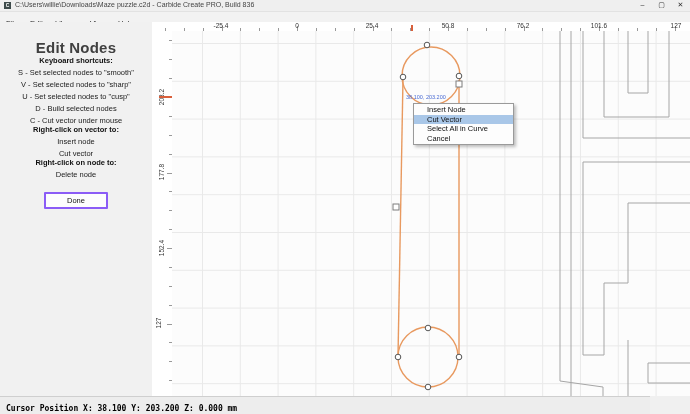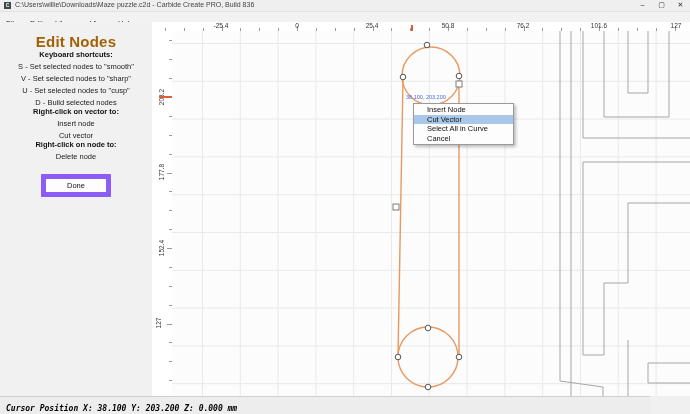--- a/index.html
+++ b/index.html
@@ -10,25 +10,25 @@
   .app-icon{position:absolute;left:4px;top:2px;width:7px;height:7px;background:#3d4a4a;color:#fff;
             font-size:5px;line-height:7px;text-align:center;font-weight:bold;}
   .title-text{position:absolute;left:15px;top:1px;font-size:7px;color:#444;white-space:nowrap;}
   .win-controls{position:absolute;right:0;top:0;height:11px;display:flex;}
   .win-btn{width:19px;height:11px;font-size:7px;line-height:10px;text-align:center;color:#333;}
   
   .menubar{position:absolute;left:0;top:12px;width:690px;height:10px;background:#f2f2f2;}
   .mitem{display:inline-block;padding:0 6px;font-size:7.5px;line-height:10px;color:#222;}
   
   .panel{position:absolute;left:0;top:22px;width:152px;height:374px;background:#f1f1f1;border-right:1px solid #cfcfcf;}
-  .panel-title{margin-top:11px;text-align:center;font-size:15px;font-weight:bold;color:#a16207;letter-spacing:0.2px;}
+  .panel-title{margin-top:17px;text-align:center;font-size:15px;font-weight:bold;color:#404040;letter-spacing:0.2px;}
   .sec-head{text-align:center;font-size:7.5px;font-weight:bold;color:#111;}
   .sec-line{margin-top:3px;text-align:center;font-size:7.5px;color:#222;}
   .done-btn{display:block;margin:13px auto 0;padding:2px 21px;font-size:7.5px;color:#111;
-            background:#fdfdfd;border:5px solid #8b5cf6;border-radius:1px;}
+            background:#fdfdfd;border:2px solid #8b5cf6;border-radius:1px;}
   
   .ruler-top{position:absolute;left:152px;top:22px;width:538px;height:9px;background:#ffffff;border-bottom:1px solid #cfcfcf;}
   .ruler-left{position:absolute;left:152px;top:31px;width:20px;height:365px;background:#ffffff;border-right:1px solid #cfcfcf;}
   .rt-label{position:absolute;top:0;transform:translateX(-50%);font-size:6.5px;color:#333;}
   .rt-tick{position:absolute;bottom:0;width:1px;background:#999;}
   .rl-label{position:absolute;left:1px;transform:translateY(-50%) rotate(-90deg);font-size:6.5px;color:#333;white-space:nowrap;}
   .rl-tick{position:absolute;right:0;height:1px;background:#999;}
   .marker-x{position:absolute;bottom:0;width:2px;height:6px;}
   .marker-y{position:absolute;right:0;width:13px;height:2px;}
   
@@ -38,21 +38,21 @@
       linear-gradient(to bottom,#e9e9e9 1px,transparent 1px);
     background-size:37.8px 37.8px,37.8px 37.8px;
     background-position:30px 0,0 12px;}
   .canvas svg{position:absolute;left:0;top:0;}
   .coord-label{position:absolute;font-size:5.5px;color:#4a6bd4;white-space:nowrap;}
   
   .ctx-menu{position:absolute;width:99px;background:#fdfdfd;border:1px solid #9a9a9a;
             box-shadow:2px 2px 3px rgba(0,0,0,0.25);padding:1px 0;}
   .cm-item{height:9.5px;line-height:9.5px;padding-left:13px;font-size:7.5px;color:#111;white-space:nowrap;}
   
-  .statusbar{position:absolute;left:0;top:396px;width:650px;height:18px;background:#ededed;border-top:1px solid #cfcfcf;font-style:italic;}
+  .statusbar{position:absolute;left:0;top:396px;width:650px;height:18px;background:#ededed;border-top:1px solid #cfcfcf;}
   .status-text{position:absolute;left:6px;top:7px;font-family:"DejaVu Sans Mono",monospace;font-weight:bold;font-size:8px;color:#000;}
 </style>
 </head>
 <body>
 
 <div id="app">
 
   <div class="titlebar">
     <div class="app-icon">C</div>
     <div class="title-text">C:\Users\willie\Downloads\Maze puzzle.c2d - Carbide Create PRO, Build 836</div>
@@ -66,20 +66,21 @@
   <div class="menubar"><span class="mitem">File</span><span class="mitem">Edit</span><span class="mitem">Library</span><span class="mitem">View</span><span class="mitem">Help</span></div>
 
   <div class="panel">
     <div class="panel-title">Edit Nodes</div>
     <div id="panel-sections">
         <div class="sec-head">Keyboard shortcuts:</div>
         <div class="sec-line">S - Set selected nodes to "smooth"</div>
         <div class="sec-line">V - Set selected nodes to "sharp"</div>
         <div class="sec-line">U - Set selected nodes to "cusp"</div>
         <div class="sec-line">D - Build selected nodes</div>
+        <div class="sec-line">C - Cut vector under mouse</div>
         <div class="sec-head">Right-click on vector to:</div>
         <div class="sec-line">Insert node</div>
         <div class="sec-line">Cut vector</div>
         <div class="sec-head">Right-click on node to:</div>
         <div class="sec-line">Delete node</div>
       </div>
     <button class="done-btn">Done</button>
   </div>
 
   <div class="ruler-top" id="ruler-top">

